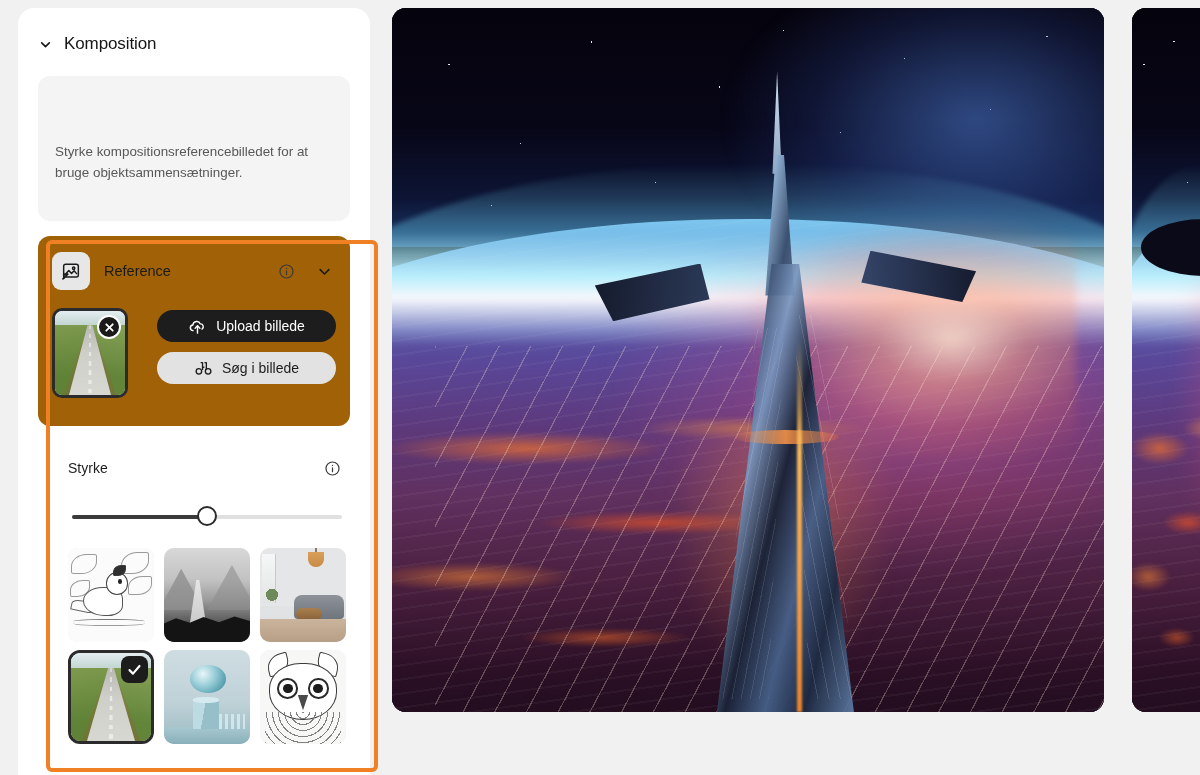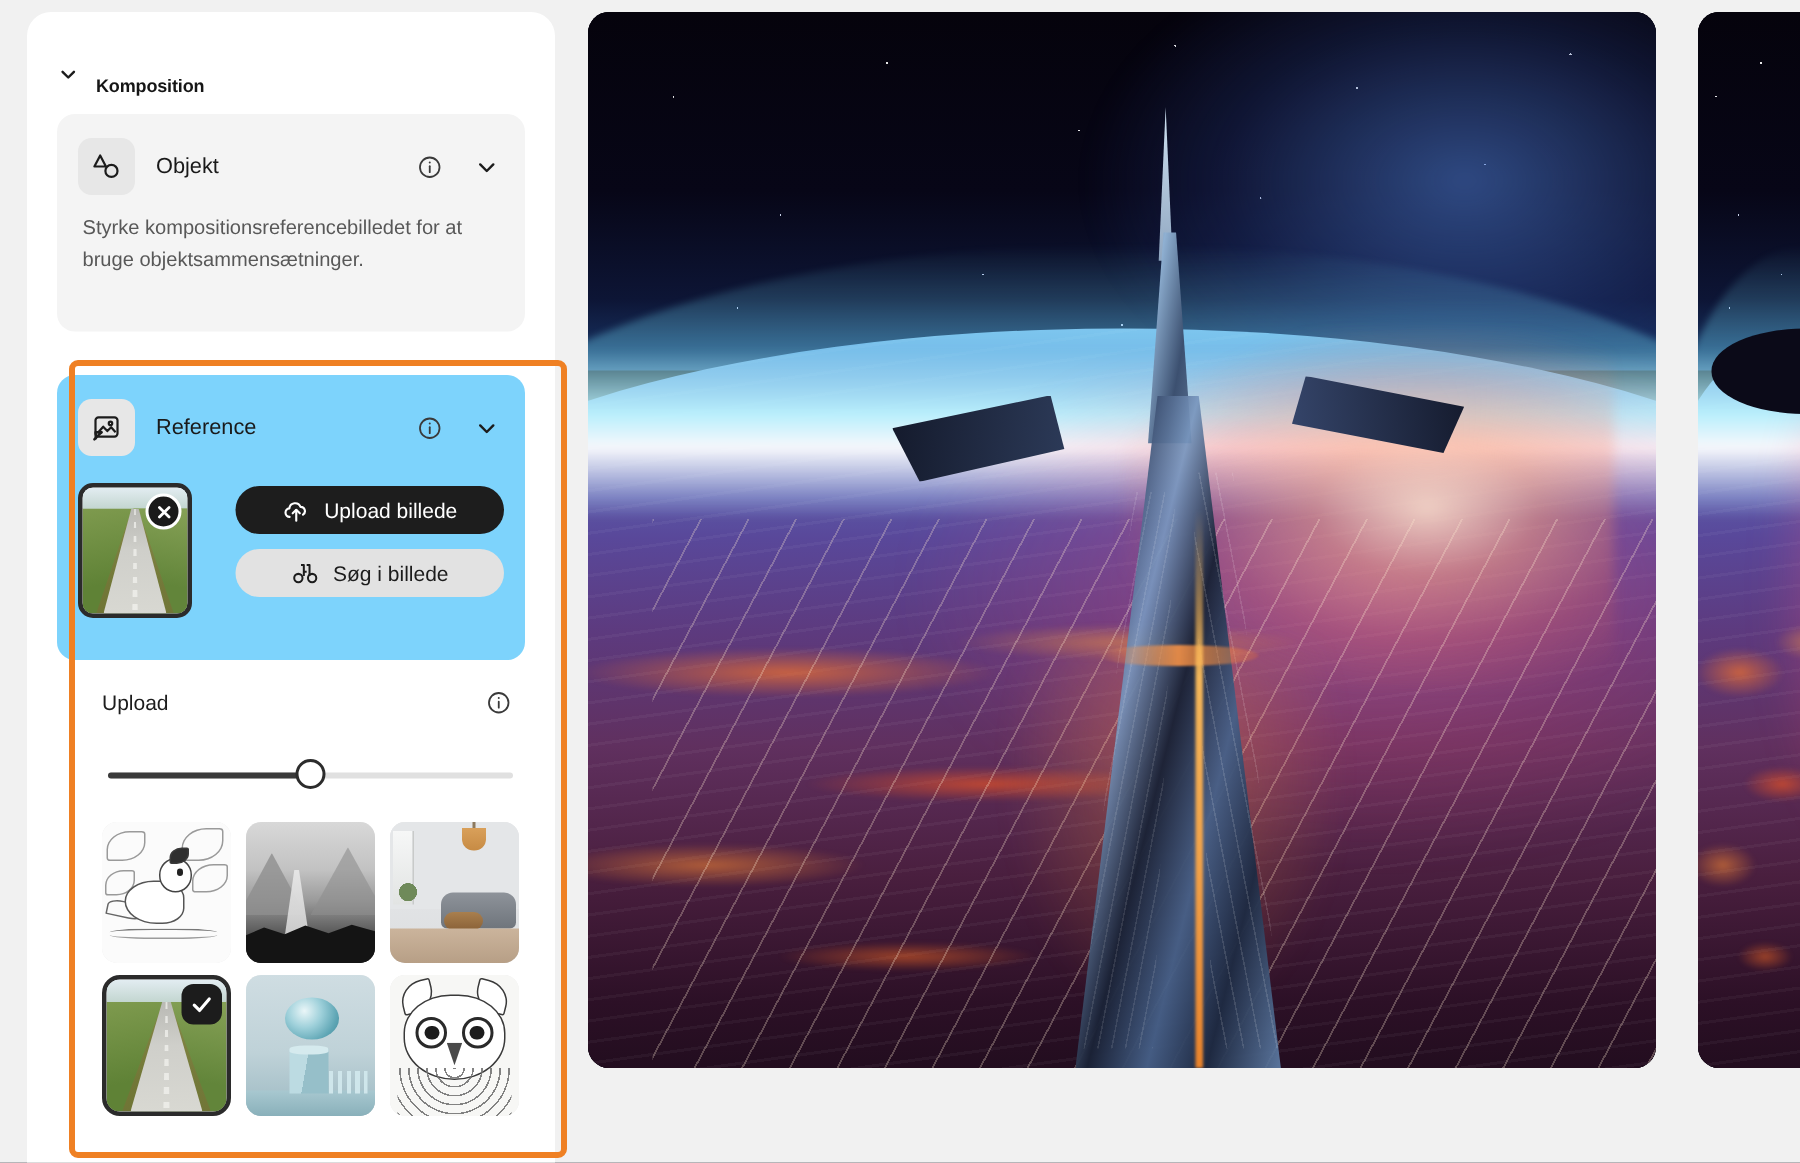--- a/index.html
+++ b/index.html
@@ -39,25 +39,24 @@
     top: 26px;
     display: flex;
     align-items: center;
     gap: 12px;
   }
   .section-header .chev {
     width: 14px; height: 14px;
     display: flex; align-items: center; justify-content: center;
   }
   .section-title {
-    font-size: 12px;
-    font-weight: bold;
+    font-size: 17px;
+    font-weight: normal;
     letter-spacing: -0.1px;
     color: #161616;
-    margin-top: 16px;
   }
 
   
   .panel {
     position: absolute;
     background: #f4f4f4;
     border-radius: 12px;
   }
   .panel-objekt {
     left: 20px;
@@ -122,24 +121,24 @@
     border: 4px solid #ef8023;
     border-radius: 6px;
     background: transparent;
     pointer-events: none;
     z-index: 6;
   }
 
   
   .panel-reference {
     left: 20px;
-    top: 242px;
+    top: 228px;
     width: 312px;
     height: 190px;
-    background: #7dd3fc;
+    background: #a16207;
   }
 
   .ref-body {
     position: absolute;
     left: 14px;
     top: 72px;
     right: 14px;
     display: flex;
     gap: 29px;
   }
@@ -541,43 +540,20 @@
     <div class="section-header">
       <span class="chev">
         <svg width="13" height="13" viewBox="0 0 24 24" fill="none" stroke="#1c1c1c" stroke-width="3" stroke-linecap="round" stroke-linejoin="round">
             <polyline points="5 9 12 16 19 9"></polyline>
           </svg>
       </span>
       <span class="section-title">Komposition</span>
     </div>
 
     <div class="panel panel-objekt">
-      <div class="panel-row">
-        <span class="panel-icon">
-          <svg width="22" height="22" viewBox="0 0 24 24" fill="none" stroke="#1c1c1c" stroke-width="1.6" stroke-linejoin="round">
-            <path d="M7.4 4 L11.6 12 L3.2 12 Z"></path>
-            <circle cx="15.6" cy="15.2" r="4.4"></circle>
-          </svg>
-        </span>
-        <span class="panel-label">Objekt</span>
-        <span class="panel-actions">
-          <span class="icon-btn">
-            <svg width="17" height="17" viewBox="0 0 24 24" fill="none" stroke="#3a3a3a" stroke-width="1.7">
-                <circle cx="12" cy="12" r="9.2"></circle>
-                <line x1="12" y1="11" x2="12" y2="16.6" stroke-linecap="round"></line>
-                <circle cx="12" cy="7.6" r=".95" fill="#3a3a3a" stroke="none"></circle>
-              </svg>
-          </span>
-          <span class="icon-btn">
-            <svg width="15" height="15" viewBox="0 0 24 24" fill="none" stroke="#1c1c1c" stroke-width="2.6" stroke-linecap="round" stroke-linejoin="round">
-                <polyline points="5 9 12 16 19 9"></polyline>
-              </svg>
-          </span>
-        </span>
-      </div>
       <div class="panel-desc">Styrke kompositionsreferencebilledet for at bruge objektsammensætninger.</div>
     </div>
 
     <div class="panel panel-reference">
       <div class="panel-row">
         <span class="panel-icon">
           <svg width="22" height="22" viewBox="0 0 24 24" fill="none" stroke="#1c1c1c" stroke-width="1.6" stroke-linejoin="round">
             <rect x="4" y="4.6" width="16" height="14" rx="2.2"></rect>
             <path d="M5.4 16.2 L9.6 11.4 L12.6 14.6 L15.4 11.8 L18.6 15.4"></path>
             <circle cx="14.9" cy="9" r="1.25"></circle>
@@ -643,21 +619,21 @@
                 <path d="M10.8 10.4h2.4"></path>
               </svg>
             </span>
             <span>Søg i billede</span>
           </button>
         </div>
       </div>
     </div>
 
     <div class="styrke-row">
-      <span class="styrke-label">Upload</span>
+      <span class="styrke-label">Styrke</span>
       <span class="icon-btn">
         <svg width="17" height="17" viewBox="0 0 24 24" fill="none" stroke="#3a3a3a" stroke-width="1.7">
             <circle cx="12" cy="12" r="9.2"></circle>
             <line x1="12" y1="11" x2="12" y2="16.6" stroke-linecap="round"></line>
             <circle cx="12" cy="7.6" r=".95" fill="#3a3a3a" stroke="none"></circle>
           </svg>
       </span>
     </div>
 
     <div class="slider-wrap">

